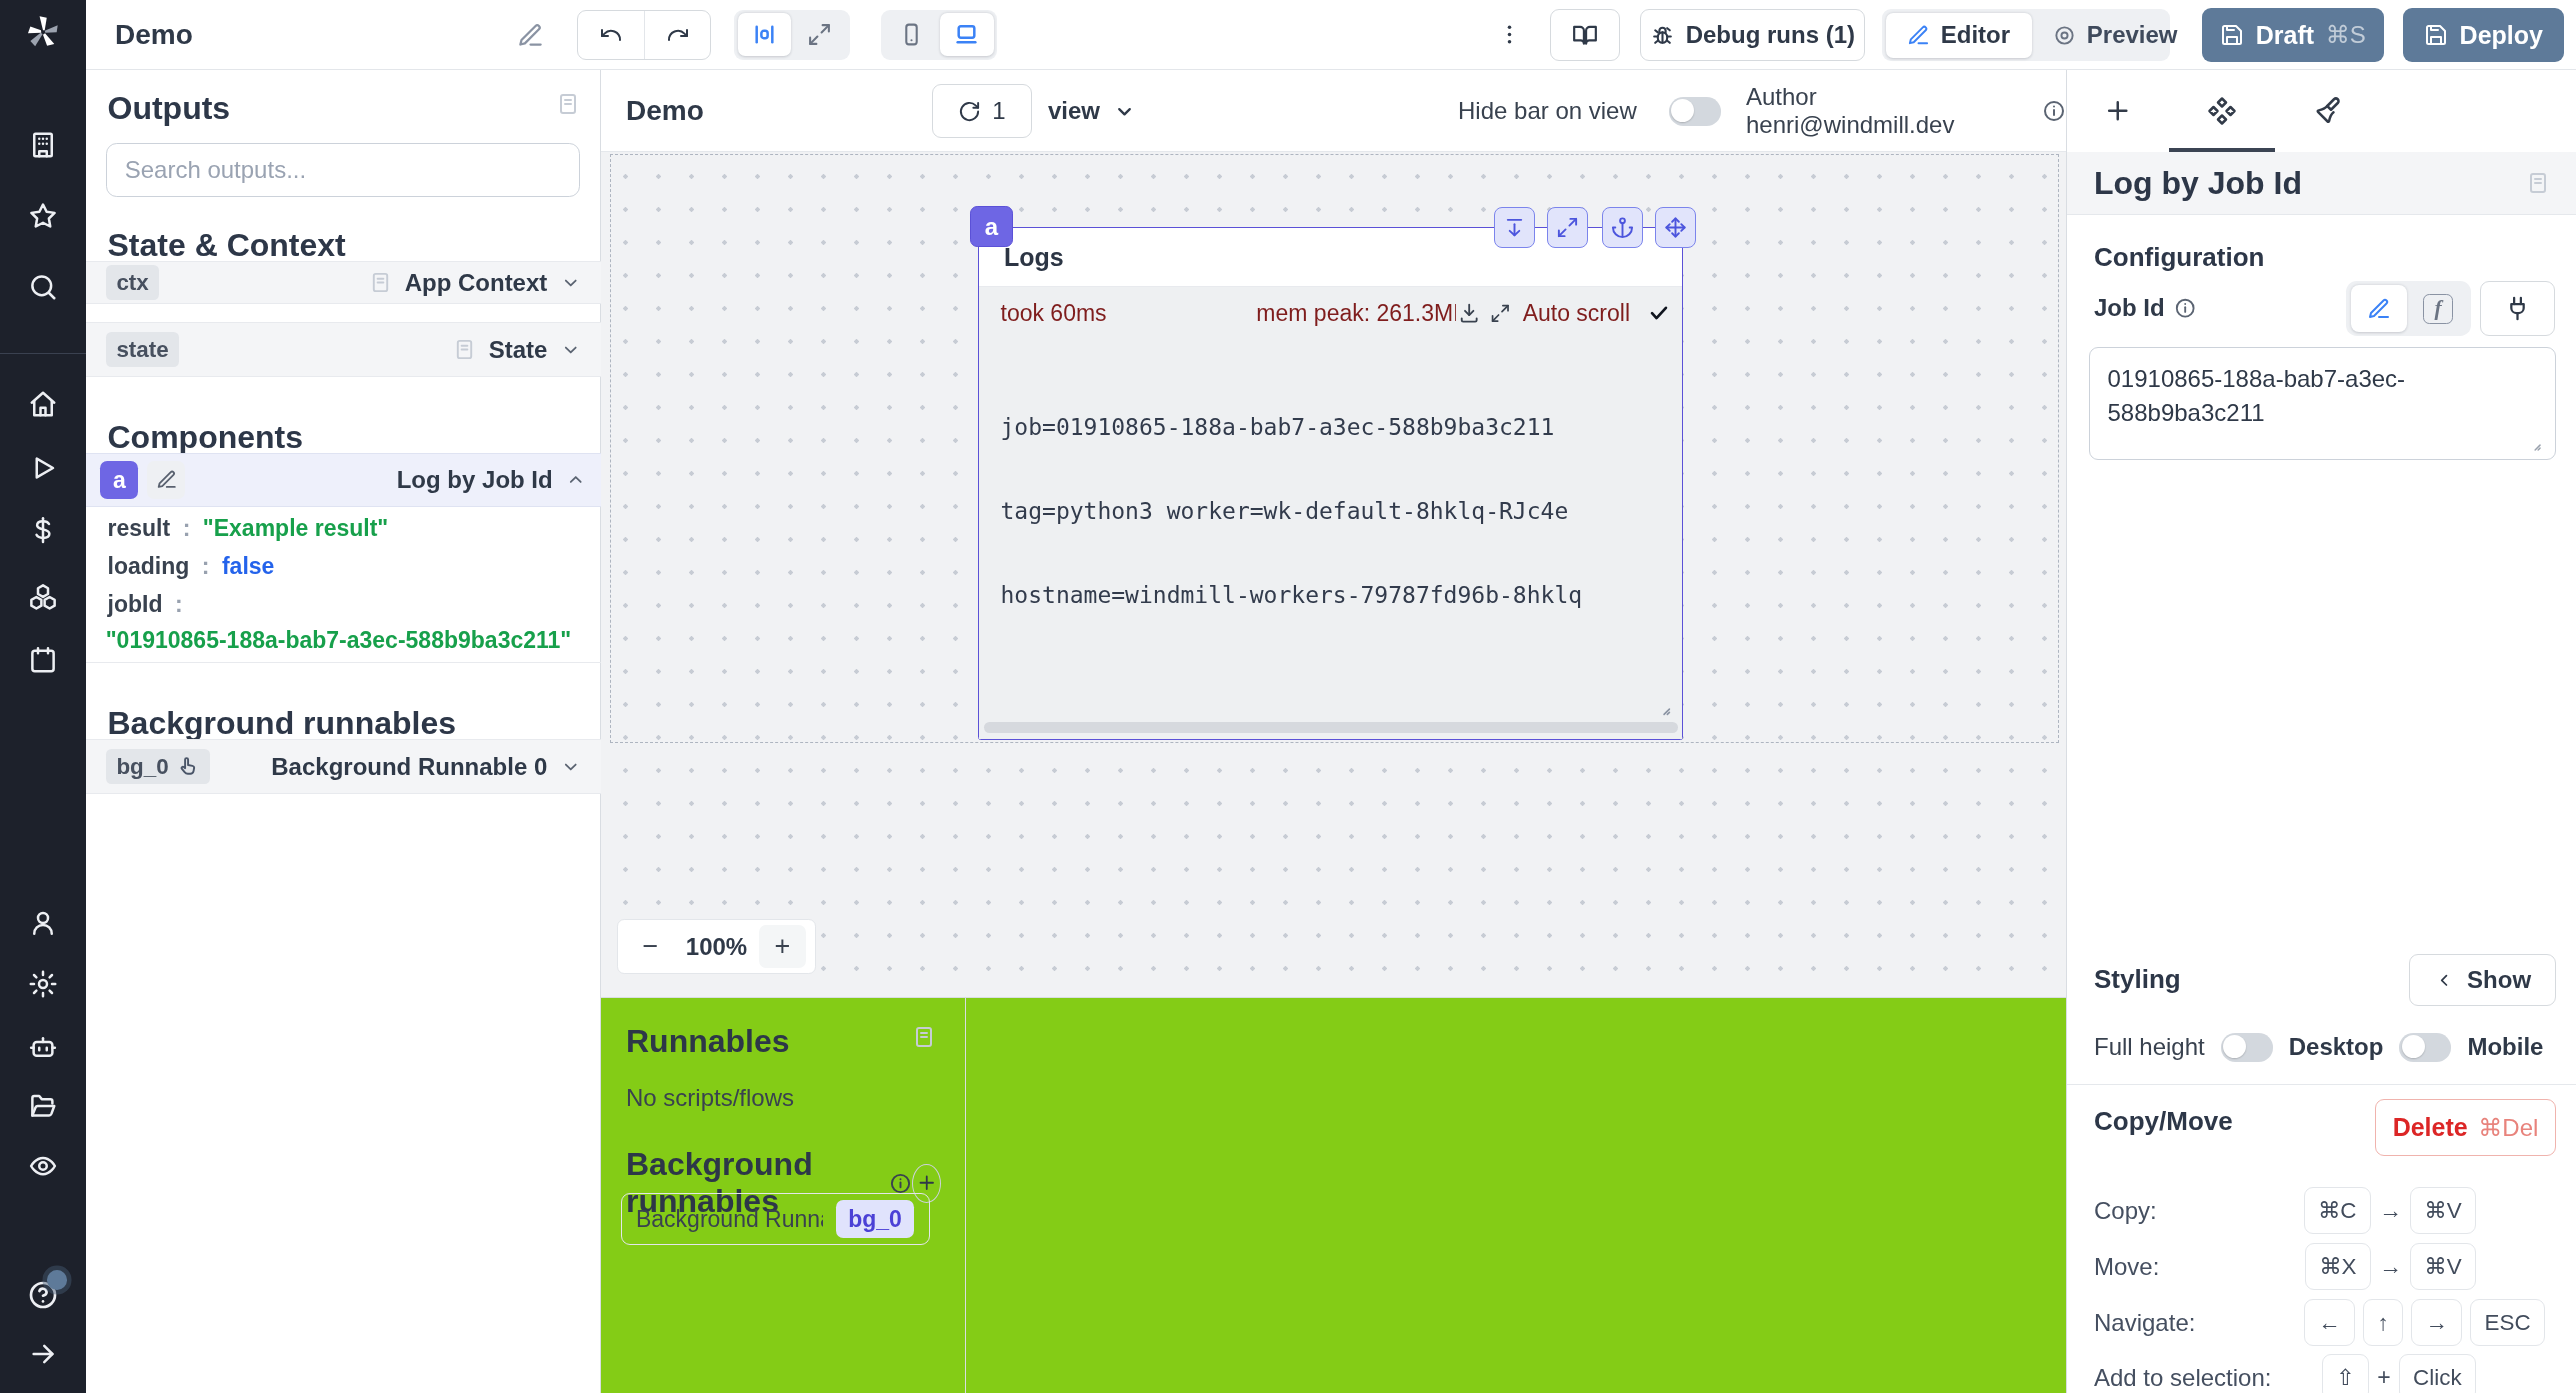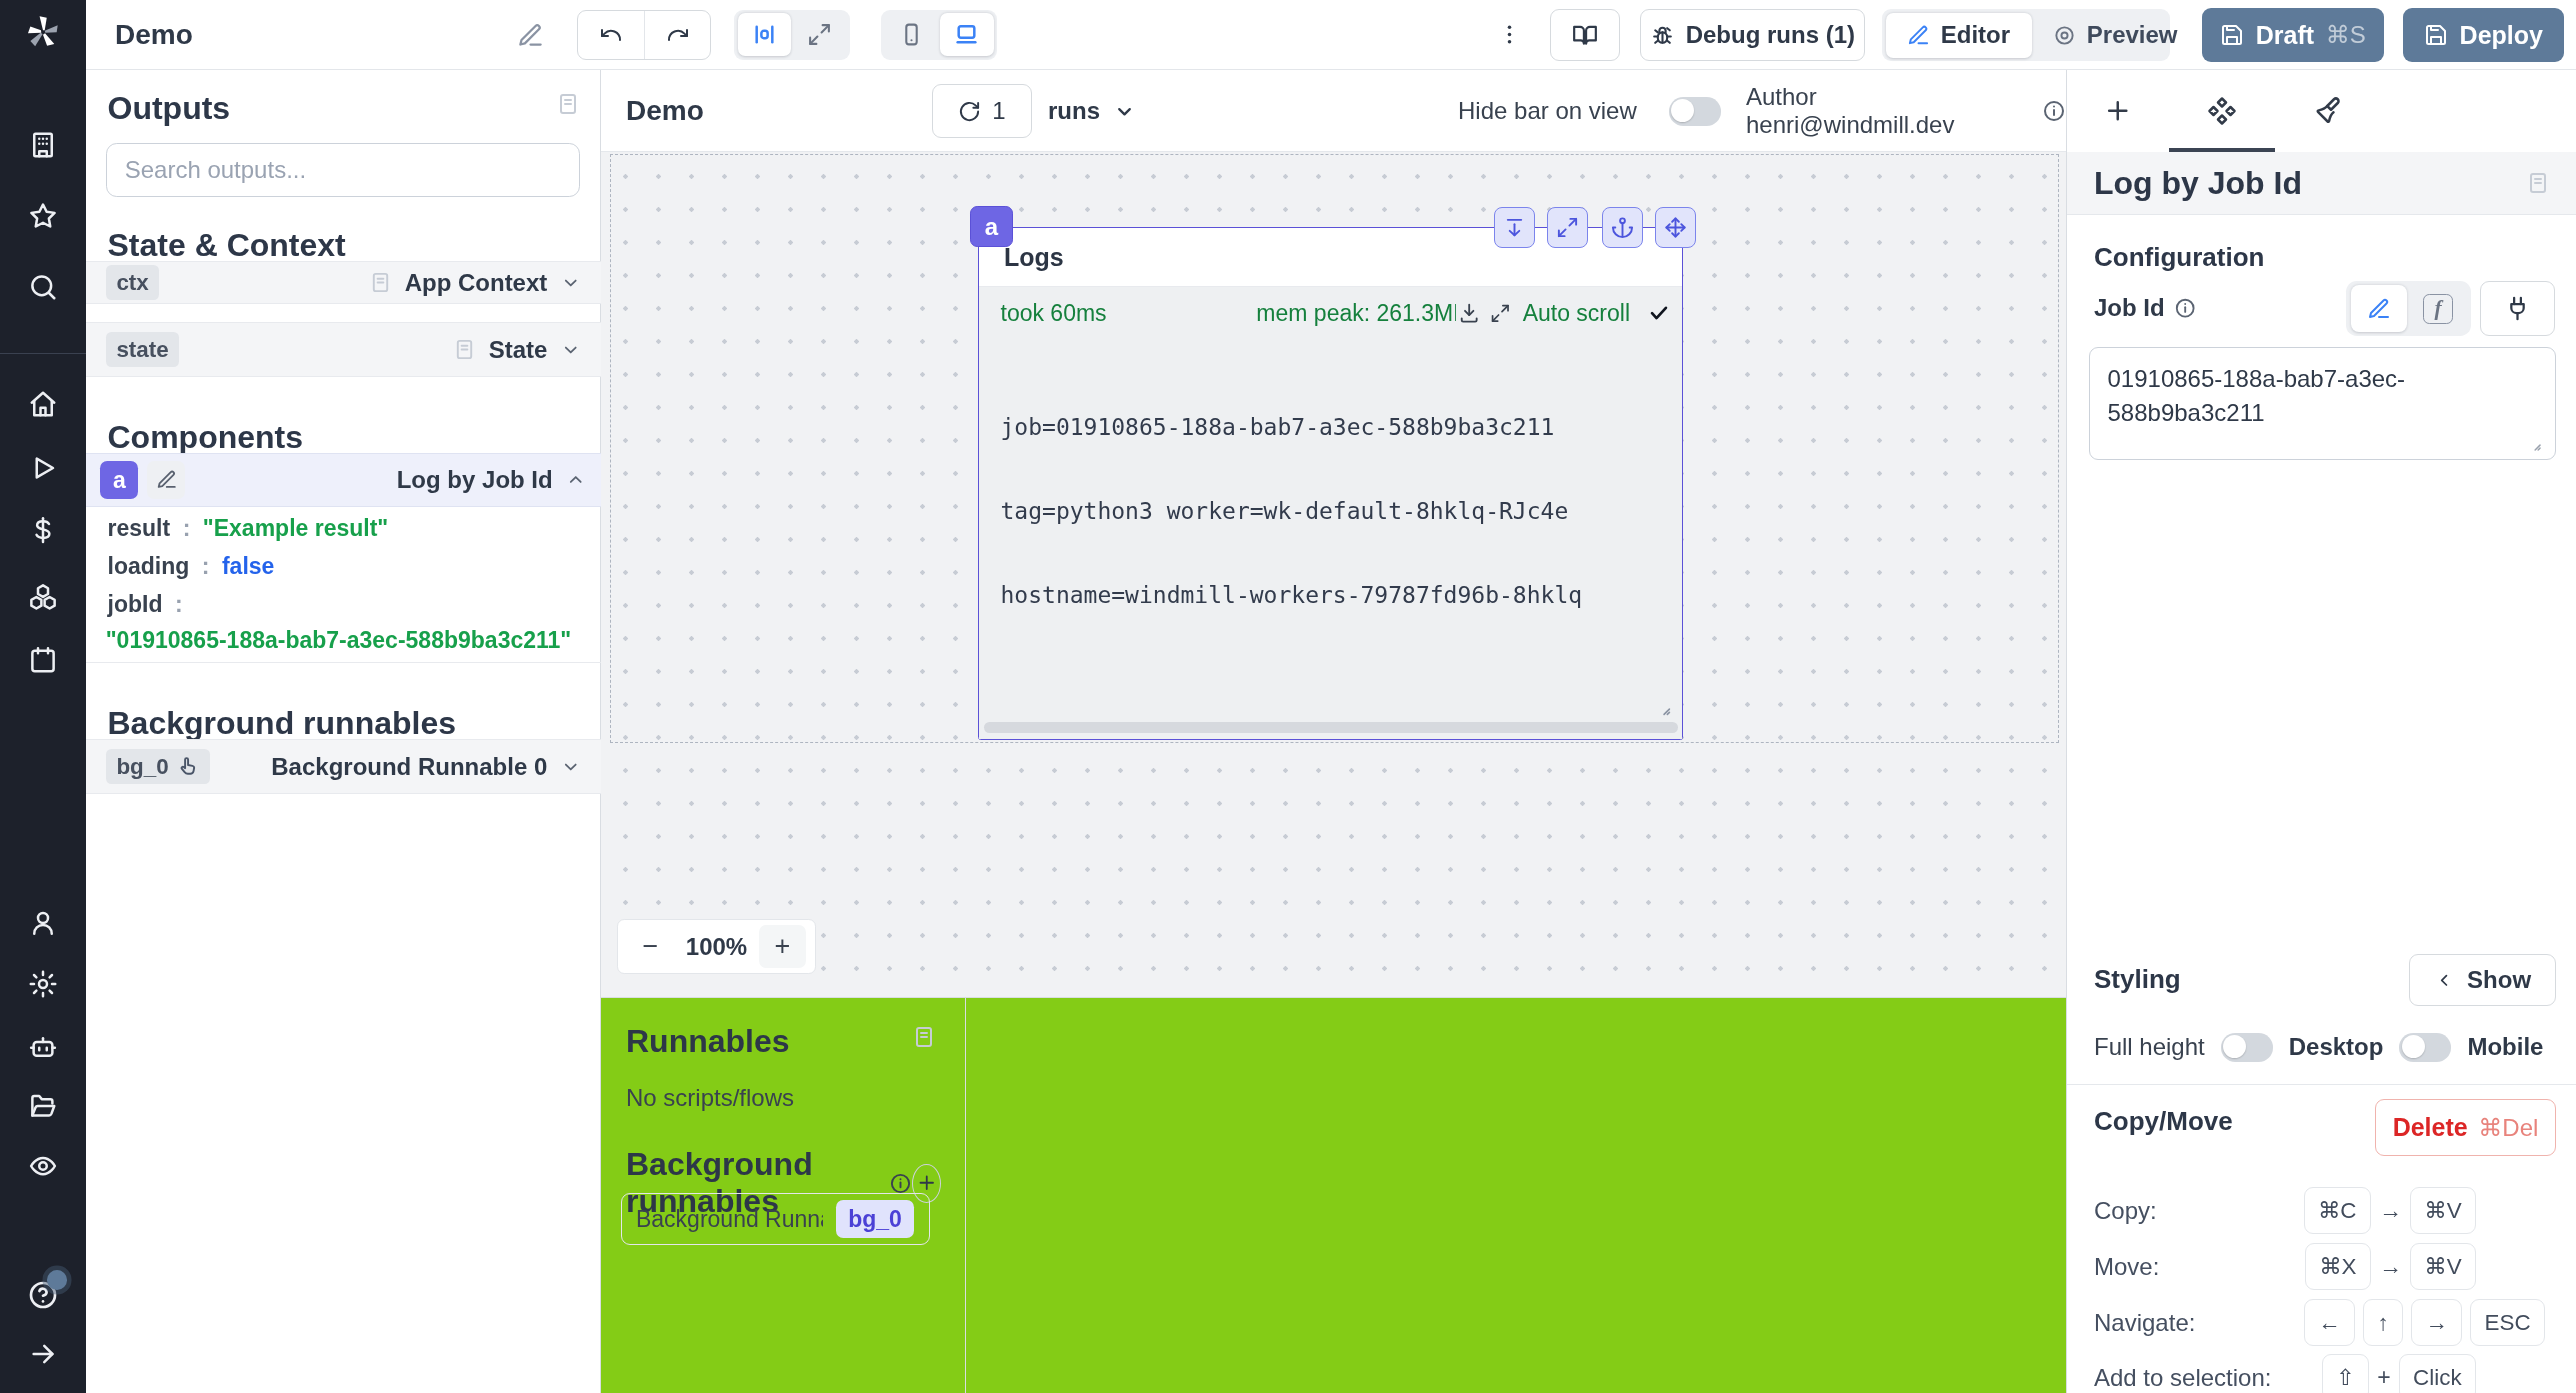--- a/index.html
+++ b/index.html
@@ -61,21 +61,21 @@
   .zoom-ctl .zbtn { width:47px; height:43px; display:flex; align-items:center; justify-content:center; font-size:27px; color:#39424f; border-radius:7.2px; }
   .zoom-ctl .zbtn.sq { background:#f4f6f7; }
   .zoom-level { font-size:24px; font-weight:600; color:#2f3948; }
 
   
   .component { position:absolute; left:377px; top:75px; width:705px; height:513px; background:#fff; border:1.8px solid #5b51d7; border-radius:2.7px; z-index:1; }
   .comp-badge { position:absolute; left:369px; top:54px; width:43px; height:41px; border-radius:7.2px; background:#6e66e4; border:1.8px solid #5b51d7; color:#fff; font-weight:700; font-size:24px; display:flex; align-items:center; justify-content:center; z-index:3; }
   .comp-tool { position:absolute; top:55px; width:41px; height:41px; border-radius:8px; background:#e1e4fb; border:1.8px solid #7b84ec; color:#4c55dd; display:flex; align-items:center; justify-content:center; z-index:3; }
   .comp-head { height:59px; display:flex; align-items:center; padding:0 25px; border-bottom:0.9px solid #e8eaee; font-size:25px; font-weight:700; color:#2c3544; background:#fff; }
   .log-area { position:absolute; left:0; top:59px; right:0; bottom:0; background:#eef0f2; overflow:hidden; }
-  .log-meta { position:absolute; left:21.5px; right:12.5px; top:12.5px; display:flex; align-items:center; font-size:23px; color:#15803d;justify-content:space-between; }
+  .log-meta { position:absolute; left:21.5px; right:12.5px; top:12.5px; display:flex; align-items:center; font-size:23px; color:#7f1d1d;justify-content:space-between; }
   .mem-clip { max-width:200px; overflow:hidden; white-space:nowrap; }
   .log-text { position:absolute; left:21.5px; top:70px; right:9px; font-family:"DejaVu Sans Mono","Liberation Mono",monospace; font-size:23px; line-height:28px; color:#323b4c; white-space:pre; }
   .log-line { min-height:28px; }
   .hscroll { position:absolute; left:4.5px; right:4.5px; bottom:6.3px; height:10.7px; border-radius:5.4px; background:#d6d9de; }
   .resize-glyph { position:absolute; right:9px; bottom:21.5px; color:#8a93a3; }
 
   
   .bottom-panel { position:absolute; left:601px; top:997px; width:1465px; height:396px; background:#84cc16; border-top:1.8px solid #d9dde2; }
   .bp-left { position:absolute; left:0; top:0; width:365px; height:396px; border-right:0.9px solid #d9dde2; }
   .plus-circle { width:39px; height:39px; border-radius:50%; border:0.9px solid #ccd2da; display:flex; align-items:center; justify-content:center; color:#2f3948; }
@@ -459,21 +459,21 @@
     <div class="refresh-box">
       <span>
         <svg class="ic" width="23" height="23" viewBox="0 0 24 24">
             <path d="M21 12a9 9 0 1 1-2.64-6.36L21 8"></path>
             <path d="M21 3v5h-5"></path>
           </svg>
       </span>
       <span>1</span>
     </div>
     <div class="ch-flex" style="left:447px; gap:12.5px;">
-      <span style="font-weight:600; color:#2f3948; font-size:24px;">runs</span>
+      <span style="font-weight:600; color:#2f3948; font-size:24px;">view</span>
       <span style="color:#2f3948">
         <svg class="ic" width="23" height="23" viewBox="0 0 24 24" style="stroke-width:2.4">
             <path d="m6.5 9.5 5.5 5.5 5.5-5.5"></path>
           </svg>
       </span>
     </div>
     <div class="ch-flex" style="left:857px; gap:32px;">
       <span style="font-size:24px; color:#39424f;">Hide bar on view</span>
       <span class="toggle">
           <span class="knob"></span>

